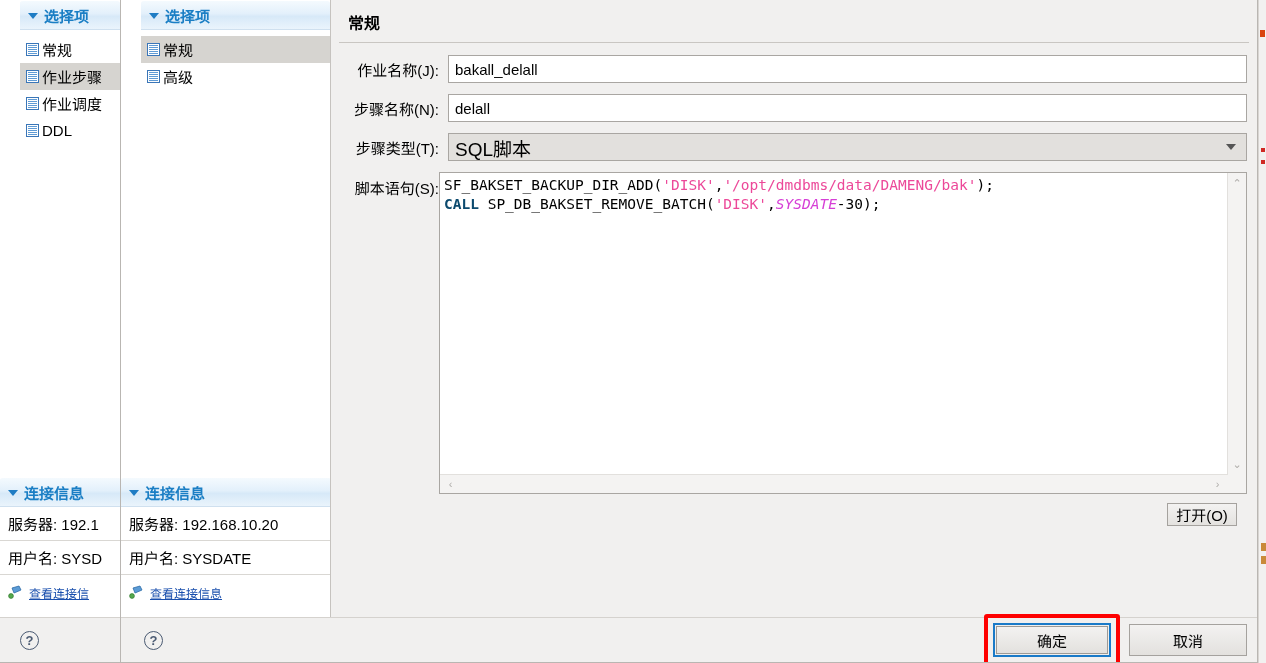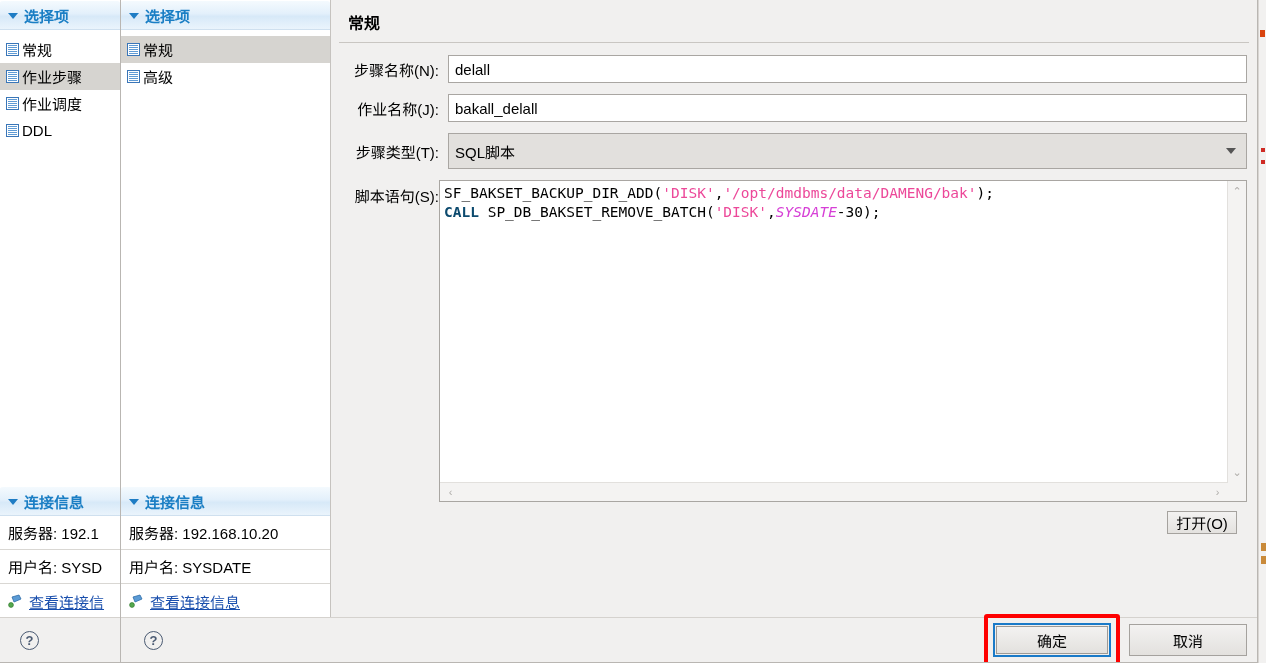--- a/index.html
+++ b/index.html
@@ -27,25 +27,26 @@
     box-sizing:border-box;
     overflow:hidden;
   }
   
   #dialog-back{left:0;width:122px;height:663px;border-left:none;border-top:none;}
   
   #dialog-front{left:120px;width:1138px;height:663px;border-top:none;}
 
   
   .options-panel{
-    position:absolute;top:0;bottom:0;left:0;
+    position:absolute;top:0;bottom:9px;left:0;
     background:#ffffff;
     border-right:1px solid #c6c3bf;
     box-sizing:border-box;
     overflow:hidden;
+    padding-left:20px;
   }
   #dialog-back .options-panel{width:121px;}
   #dialog-front .options-panel{width:210px;}
 
   .section-header{
     height:30px;
     background:linear-gradient(to bottom,#f4fafe 0%,#e3f0fb 45%,#d7e9f8 55%,#eaf4fc 100%);
     border-bottom:1px solid #cfe0ef;
     border-top:1px solid #ffffff;
     display:flex;align-items:center;
@@ -96,21 +97,21 @@
     padding-left:8px;white-space:nowrap;overflow:hidden;
     border-bottom:1px solid #d9d7d3;
     font-size:15px;
   }
   .conn-row:last-child{border-bottom:none;}
   .conn-link-row{
     height:34px;display:flex;align-items:center;
     padding-left:8px;white-space:nowrap;overflow:hidden;
   }
   .conn-link{
-    color:#1a4fad;text-decoration:underline;font-size:15px;cursor:pointer;
+    color:#1a4fad;text-decoration:underline;font-size:12px;cursor:pointer;
   }
   .plug-icon{
     width:16px;height:14px;margin-right:5px;flex:0 0 auto;position:relative;
   }
 
   
   .dlg-footer{
     position:absolute;left:0;right:0;bottom:0;height:44px;
     background:#f1f0ef;
     border-top:1px solid #d5d2ce;
@@ -169,24 +170,24 @@
     width:108px;text-align:right;padding-right:9px;
     font-size:15px;white-space:nowrap;flex:0 0 auto;
   }
   .text-input{
     flex:1 1 auto;height:28px;
     background:#ffffff;border:1px solid #a9a6a2;
     display:flex;align-items:center;padding-left:6px;
     font-size:15px;box-sizing:border-box;color:#000;
   }
   .combo{
-    flex:1 1 auto;height:36px;
+    flex:1 1 auto;height:28px;
     background:#e2e0dd;border:1px solid #a9a6a2;
-    display:flex;align-items:center;padding-left:6px;
-    font-size:15px;box-sizing:border-box;position:relative;
+    display:flex;padding-left:6px;
+    font-size:19px;box-sizing:border-box;position:relative;
   }
   .combo .arrow{
     position:absolute;right:10px;top:50%;margin-top:-3px;
     width:0;height:0;
     border-left:5px solid transparent;
     border-right:5px solid transparent;
     border-top:6px solid #555;
   }
 
   
@@ -350,27 +351,27 @@
     </div>
   </div>
 
   <div class="content-pane">
     <div class="pane-title">常规</div>
     <div class="pane-sep"></div>
 
     <div class="form-area">
 
       <div class="form-row">
+        <div class="form-label">作业名称(J):</div>
+        <div class="text-input">bakall_delall</div>
+      </div>
+
+      <div class="form-row">
         <div class="form-label">步骤名称(N):</div>
         <div class="text-input">delall</div>
-      </div>
-
-      <div class="form-row">
-        <div class="form-label">作业名称(J):</div>
-        <div class="text-input">bakall_delall</div>
       </div>
 
       <div class="form-row">
         <div class="form-label">步骤类型(T):</div>
         <div class="combo">
           <span>SQL脚本</span>
           <span class="arrow"></span>
         </div>
       </div>
 

